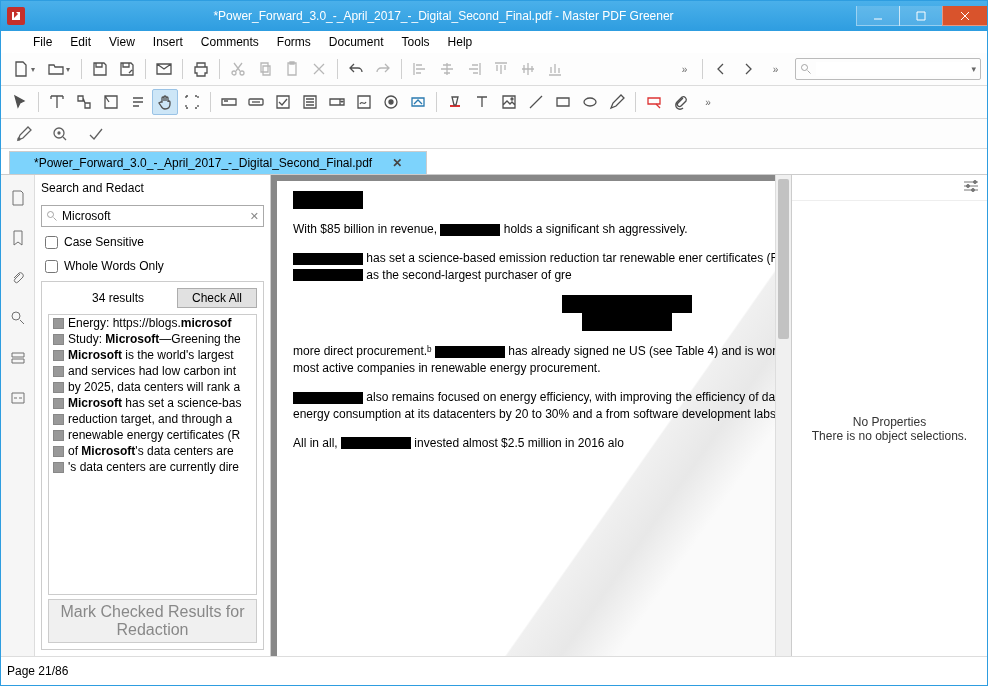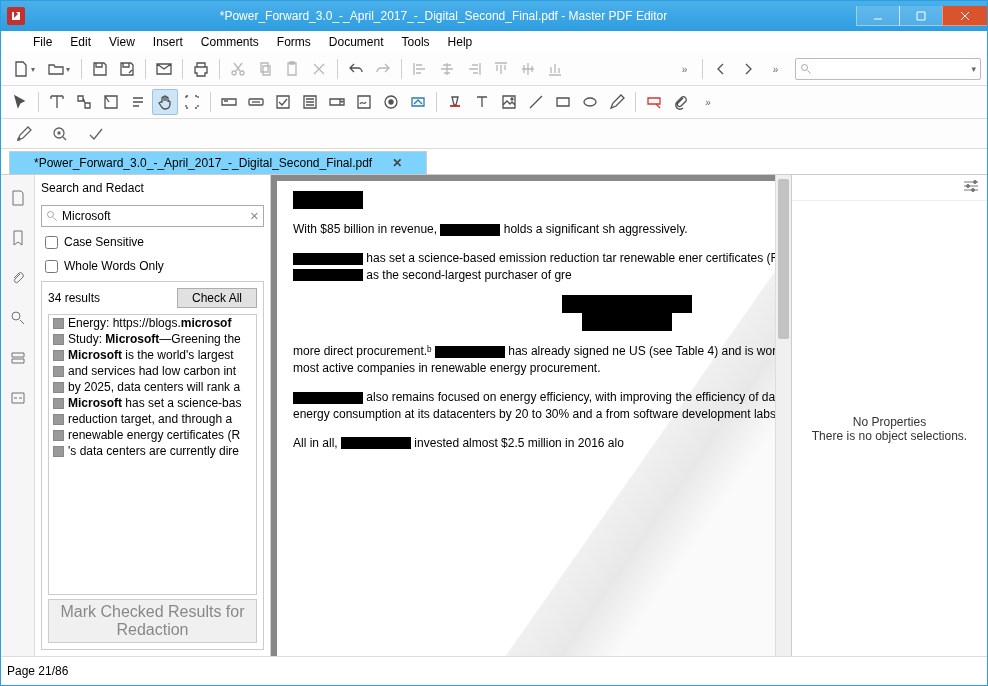--- a/index.html
+++ b/index.html
@@ -48,21 +48,21 @@
 
 .search-panel { width: 236px; border-right: 1px solid #ccc; padding: 6px; display: flex; flex-direction: column; gap: 6px; background: #fff; overflow: hidden; }
 .search-panel h4 { font-size: 12px; font-weight: normal; margin-bottom: 4px; }
 .search-input-wrap { border: 1px solid #aaa; display: flex; align-items: center; padding: 2px 4px; height: 22px; }
 .search-input-wrap svg { width: 12px; height: 12px; stroke: #888; fill: none; }
 .search-input-wrap input { border: none; outline: none; flex: 1; margin: 0 4px; font-size: 12px; }
 .search-input-wrap .clear { color: #888; cursor: pointer; font-size: 11px; }
 .chk-row { display: flex; align-items: center; gap: 6px; font-size: 12px; margin: 2px 4px; }
 .chk-row input { width: 13px; height: 13px; }
 .results-box { border: 1px solid #ccc; flex: 1; display: flex; flex-direction: column; padding: 6px; min-height: 0; }
-.results-head { display: flex; align-items: center; justify-content: space-between; margin-bottom: 6px; }
+.results-head { display: flex; align-items: center; justify-content: space-between; margin-bottom: 6px; margin-left: 44px; }
 .check-all { border: 1px solid #adadad; background: #e1e1e1; padding: 2px 14px; font-size: 12px; }
 .results-list { flex: 1; border: 1px solid #ccc; overflow-y: auto; font-size: 12px; }
 .result-item { display: flex; align-items: center; gap: 4px; padding: 1px 4px; white-space: nowrap; overflow: hidden; }
 .result-item .rchk { width: 11px; height: 11px; border: 1px solid #888; background: #999; flex-shrink: 0; }
 .mark-btn { border: 1px solid #ccc; background: #f0f0f0; color: #888; padding: 3px 4px; font-size: 16px; margin-top: 4px; text-align: center; }
 
 .doc-area { flex: 1; display: flex; min-width: 0; }
 .doc-scroll { flex: 1; overflow: auto; background: #888; position: relative; }
 .page { background: #fff; margin: 6px; padding: 10px 16px; font-family: Arial, sans-serif; font-size: 15px; min-height: 600px; width: 700px;
   background-image: linear-gradient(125deg, #fff 0%, #fff 50%, #f0f0f0 50.2%, #e8e8e8 55%, #fafafa 60%);
@@ -87,21 +87,21 @@
 </head>
 <body>
 
 <div class="titlebar">
   <div class="app-icon">
     <svg viewBox="0 0 12 12">
         <path d="M2 2h8v8H2z" fill="#fff"></path>
         <path d="M4 0l4 4-4 4z" fill="#c4302b"></path>
       </svg>
   </div>
-  <div class="title">*Power_Forward_3.0_-_April_2017_-_Digital_Second_Final.pdf - Master PDF Editor</div>
+  <div class="title">*Power_Forward_3.0_-_April_2017_-_Digital_Second_Final.pdf - Master PDF Greener</div>
   <div class="winbtns">
     <div class="winbtn">
         <svg width="10" height="10" viewBox="0 0 10 10">
           <path d="M1 8h8"></path>
         </svg>
       </div>
     <div class="winbtn">
         <svg width="10" height="10" viewBox="0 0 10 10">
           <path d="M1 1h8v8H1z"></path>
         </svg>
@@ -505,20 +505,24 @@
           <div class="result-item">
             <span class="rchk"></span>
             <span>reduction target, and through a</span>
           </div>
           <div class="result-item">
             <span class="rchk"></span>
             <span>renewable energy certificates (R</span>
           </div>
           <div class="result-item">
             <span class="rchk"></span>
+            <span>of <b>Microsoft</b>'s data centers are</span>
+          </div>
+          <div class="result-item">
+            <span class="rchk"></span>
             <span>'s data centers are currently dire</span>
           </div>
         </div>
       <div class="mark-btn">Mark Checked Results for Redaction</div>
     </div>
   </div>
 
   <div class="doc-area">
     <div class="doc-scroll">
       <div class="page" id="pdf-page">

